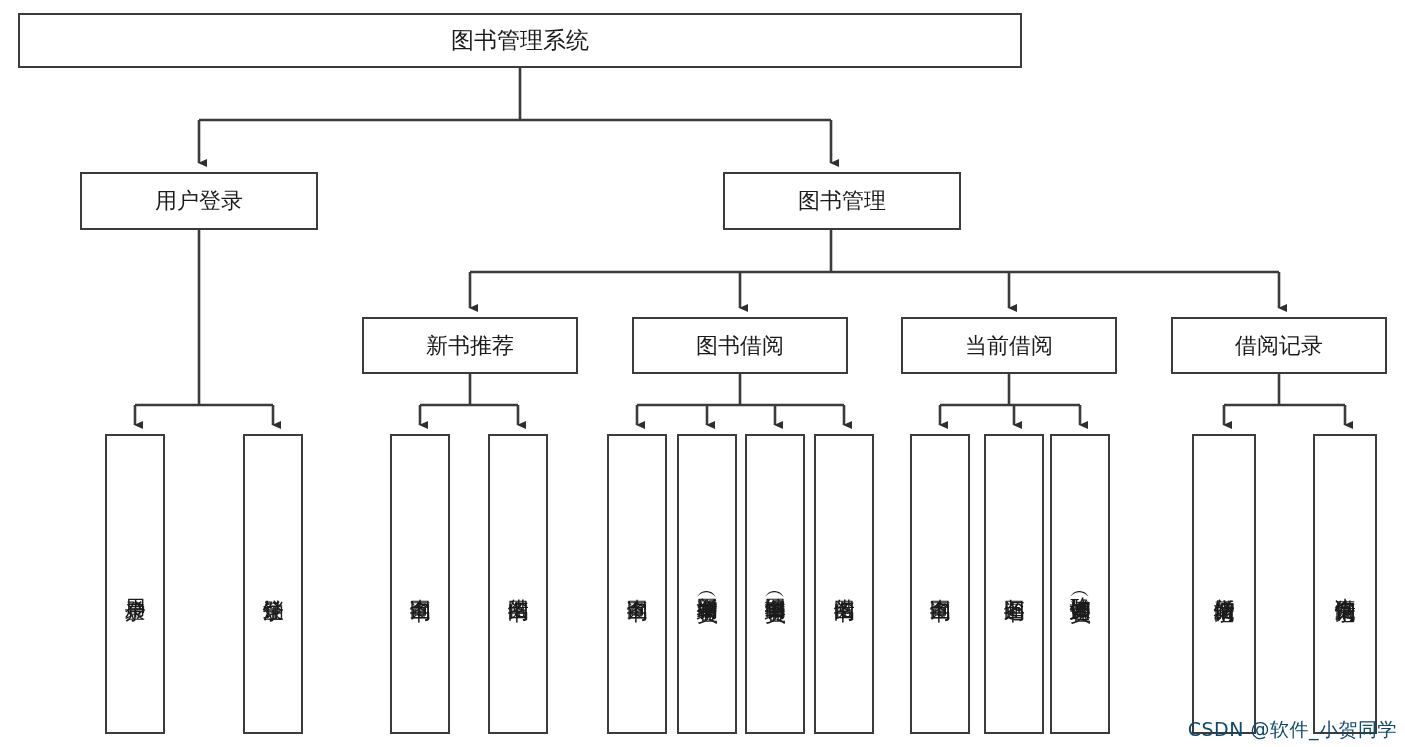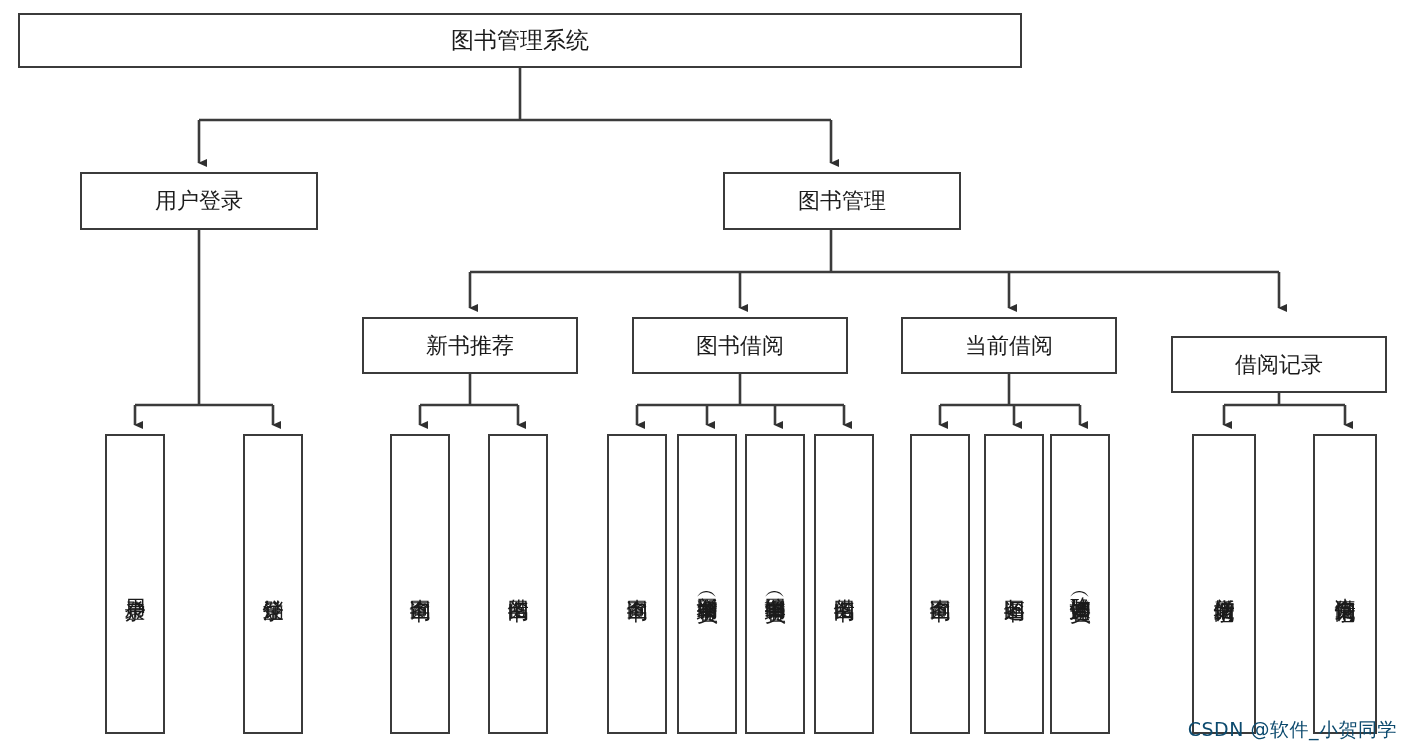--- a/index.html
+++ b/index.html
@@ -132,21 +132,21 @@
 
   <div class="node level2" style="left: 362px; top: 317px; width: 216px; height: 57px;">
     <span>新书推荐</span>
   </div>
   <div class="node level2" style="left: 632px; top: 317px; width: 216px; height: 57px;">
     <span>图书借阅</span>
   </div>
   <div class="node level2" style="left: 901px; top: 317px; width: 216px; height: 57px; font-family: Liberation Mono, monospace;">
     <span>当前借阅</span>
   </div>
-  <div class="node level2" style="left: 1171px; top: 336px; width: 216px; height: 57px;">
+  <div class="node level2" style="left: 1171px; top: 317px; width: 216px; height: 57px;">
     <span>借阅记录</span>
   </div>
 
   <div class="node leaf" style="left: 105px; top: 434px; width: 60px; height: 300px;">
     <span class="leaf-text">用户登录</span>
   </div>
   <div class="node leaf" style="left: 243px; top: 434px; width: 60px; height: 300px;">
     <span class="leaf-text">注销登录</span>
   </div>
   <div class="node leaf" style="left: 390px; top: 434px; width: 60px; height: 300px;">

